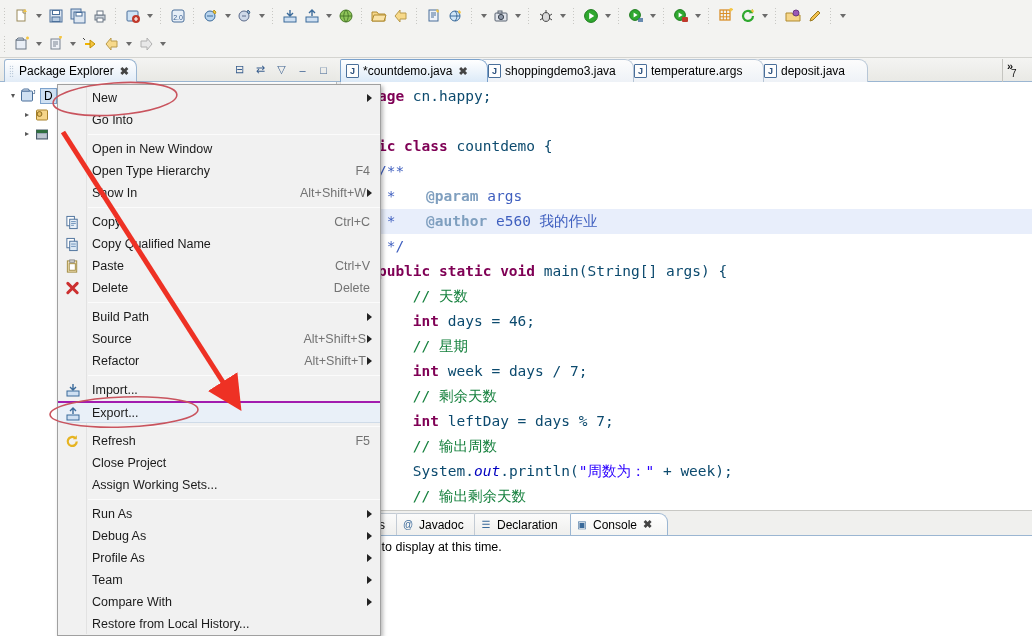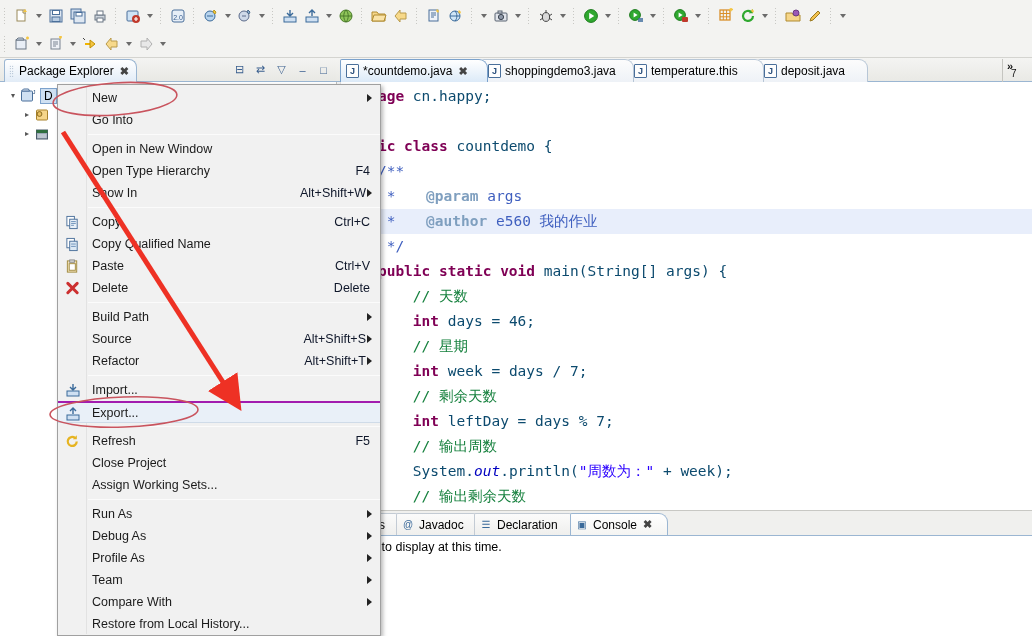--- a/index.html
+++ b/index.html
@@ -242,21 +242,21 @@
     white-space: nowrap;
   }
   .mi.sel { background: #e9f0f8; border-top: 2px solid #a21caf; border-bottom: 1px solid #cfdbe8; }
   .mi .micon {
     position: absolute; left: 6px; top: 3px;
     width: 17px; height: 16px;
     display: inline-flex; align-items: center; justify-content: center;
   }
   .mi .accel {
     margin-left: auto;
-    color: #0f172a;
+    color: #737373;
     padding-left: 18px;
   }
   .mi .sub {
     position: absolute; right: 8px; top: 50%;
     margin-top: -4px;
     width: 0; height: 0;
     border-top: 4px solid transparent;
     border-bottom: 4px solid transparent;
     border-left: 5px solid #222;
   }
@@ -549,21 +549,21 @@
   </div>
 
   <div class="editor-area">
     <div class="ed-tabbar" id="ed-tabbar">
         <div class="ed-tab" style="left: 422px; width: 110px;">
           <span class="jicon">J</span>
           <span>deposit.java</span>
         </div>
         <div class="ed-tab" style="left: 292px; width: 136px;">
           <span class="jicon">J</span>
-          <span>temperature.this</span>
+          <span>temperature.args</span>
         </div>
         <div class="ed-tab" style="left: 146px; width: 152px;">
           <span class="jicon">J</span>
           <span>shoppingdemo3.java</span>
         </div>
         <div class="ed-tab active" style="left: 4px; width: 148px;">
           <span class="jicon">J</span>
           <span>*countdemo.java</span>
           <span class="tab-close">✖</span>
         </div>

